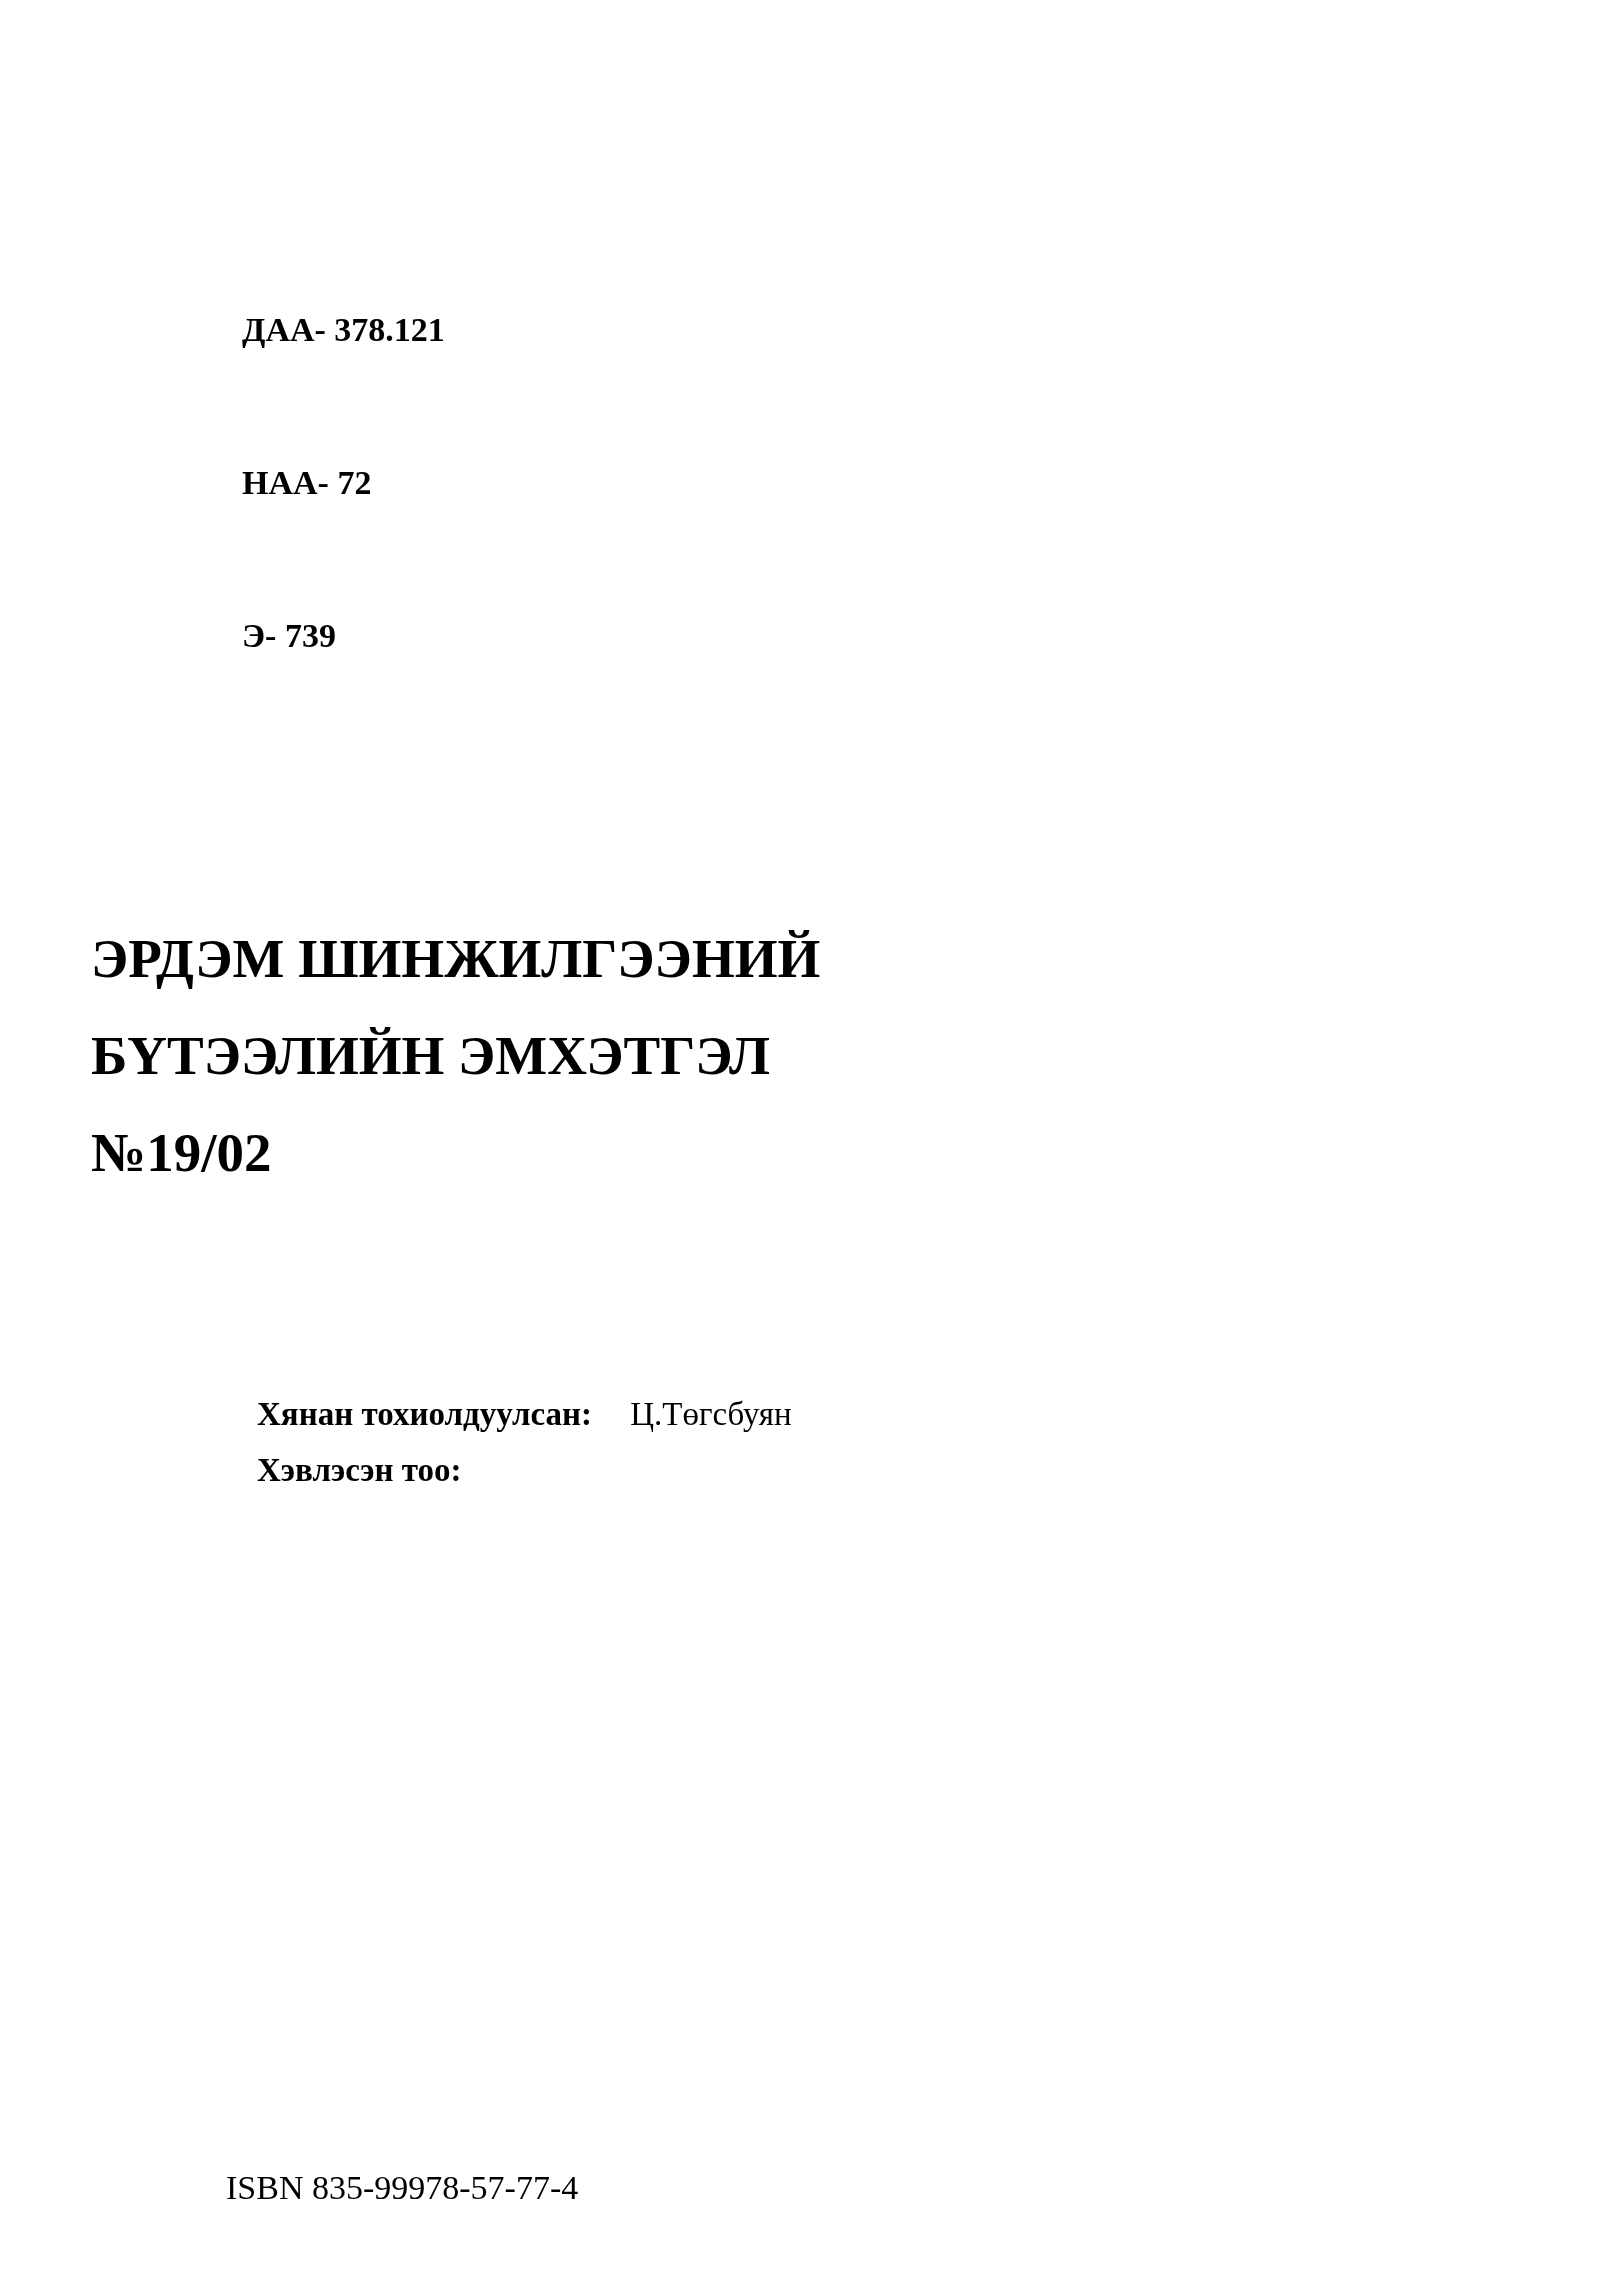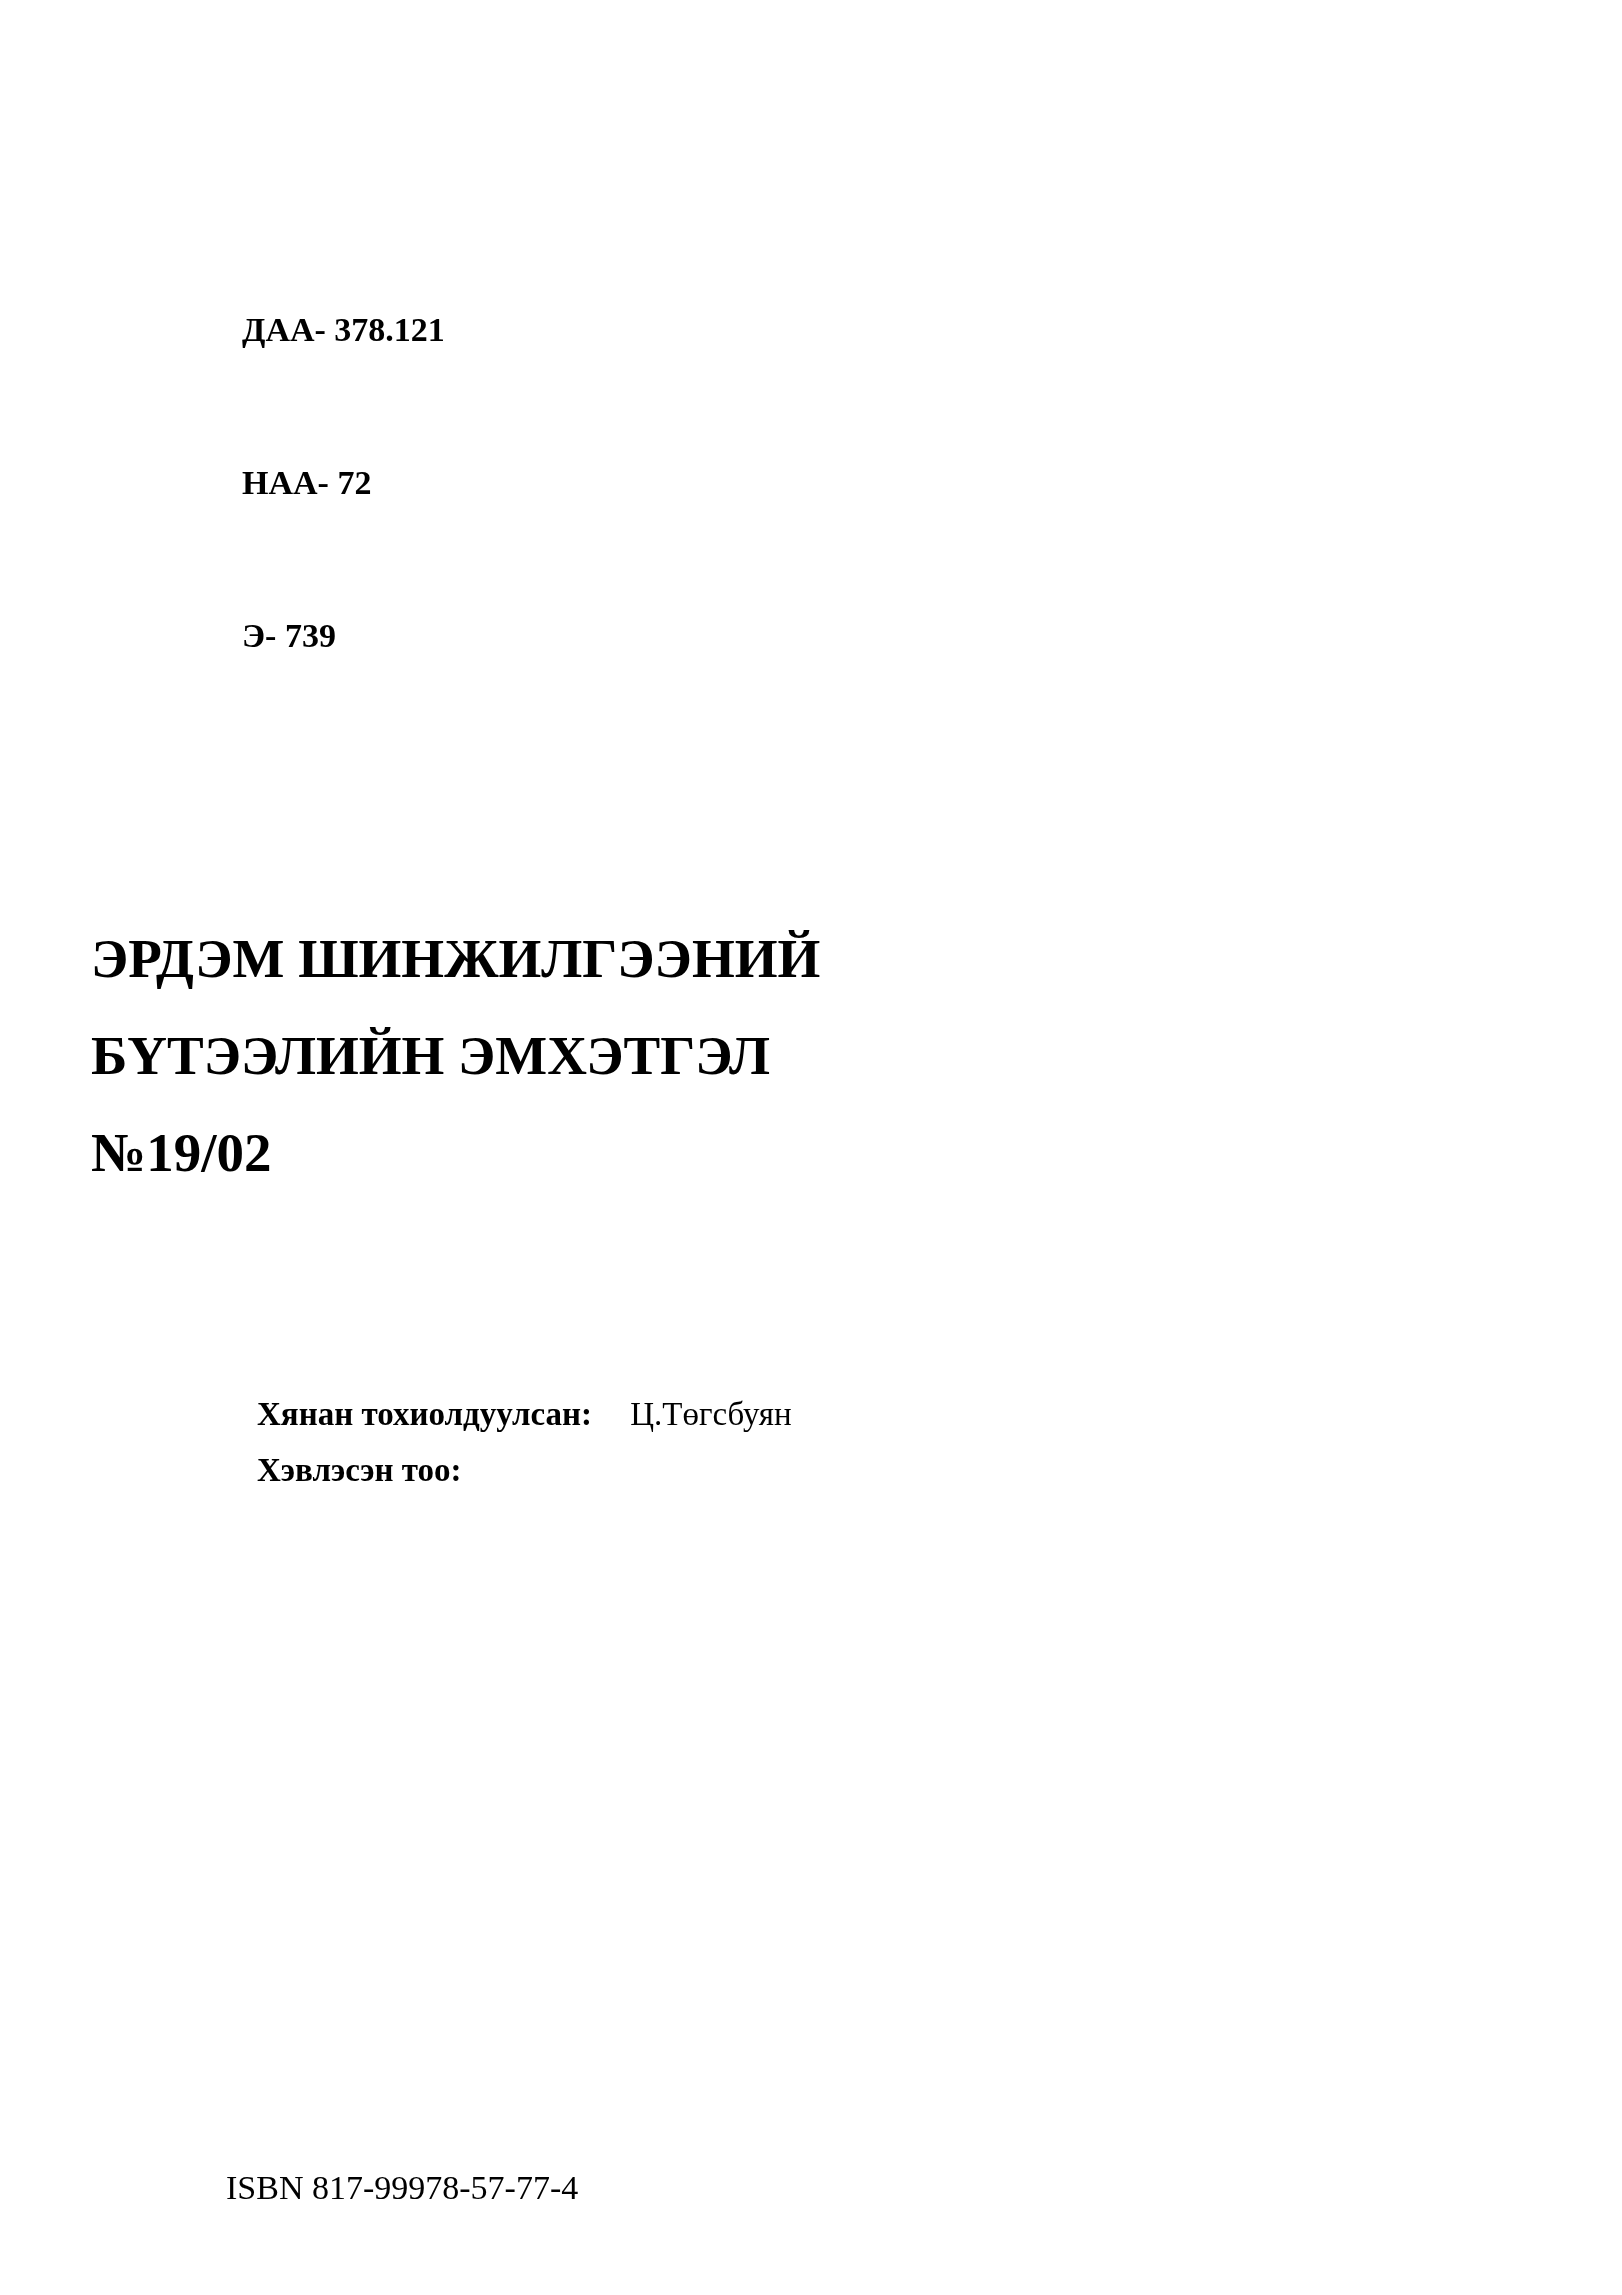--- a/index.html
+++ b/index.html
@@ -72,16 +72,16 @@
     <div class="imprint-line">
       <span class="label">Хянан тохиолдуулсан:</span>
       <span class="value">Ц.Төгсбуян</span>
     </div>
     <div class="imprint-line">
       <span class="label">Хэвлэсэн тоо:</span>
       <span class="value"></span>
     </div>
   </div>
 
-  <div class="isbn">ISBN 817-99978-57-77-4</div>
+  <div class="isbn">ISBN 835-99978-57-77-4</div>
 
 </div>
 
 
 </body></html>

